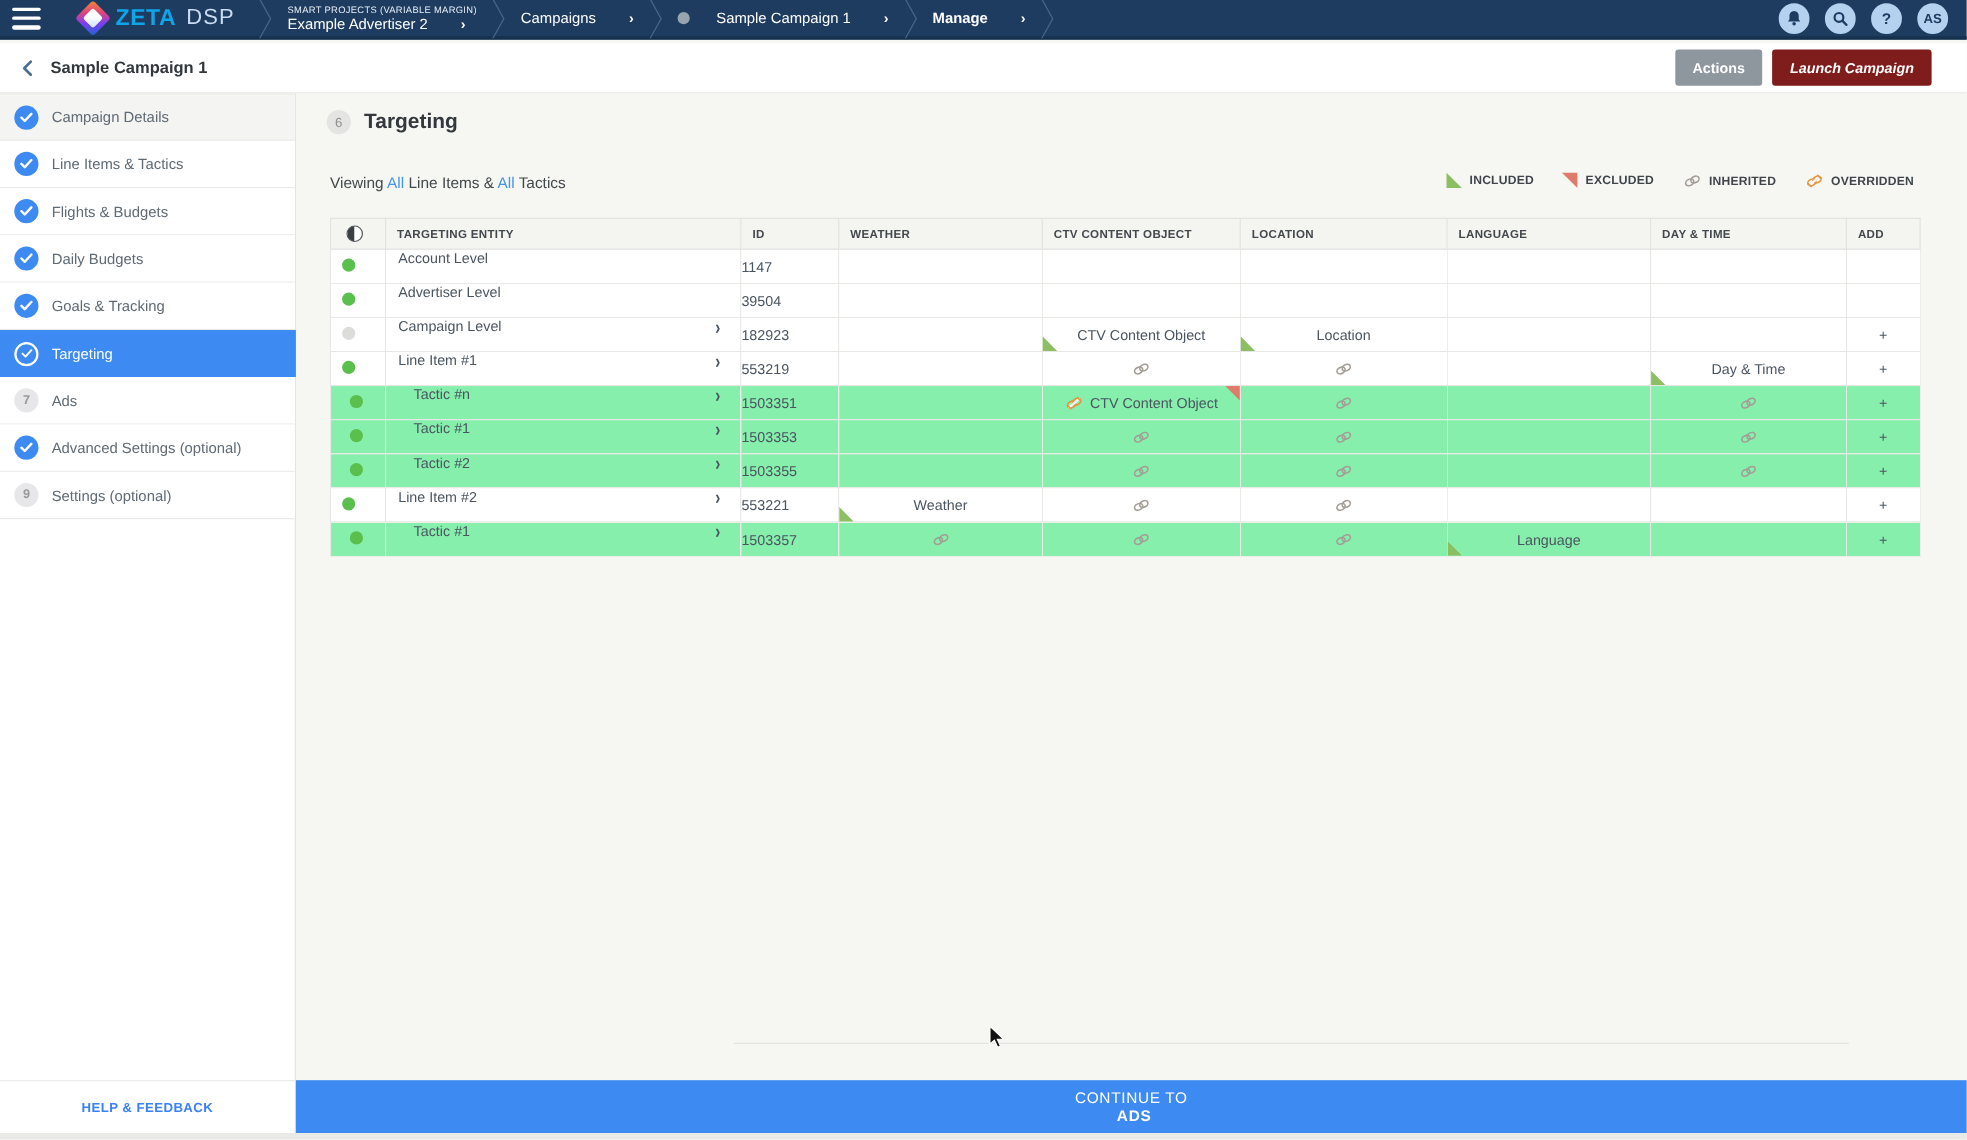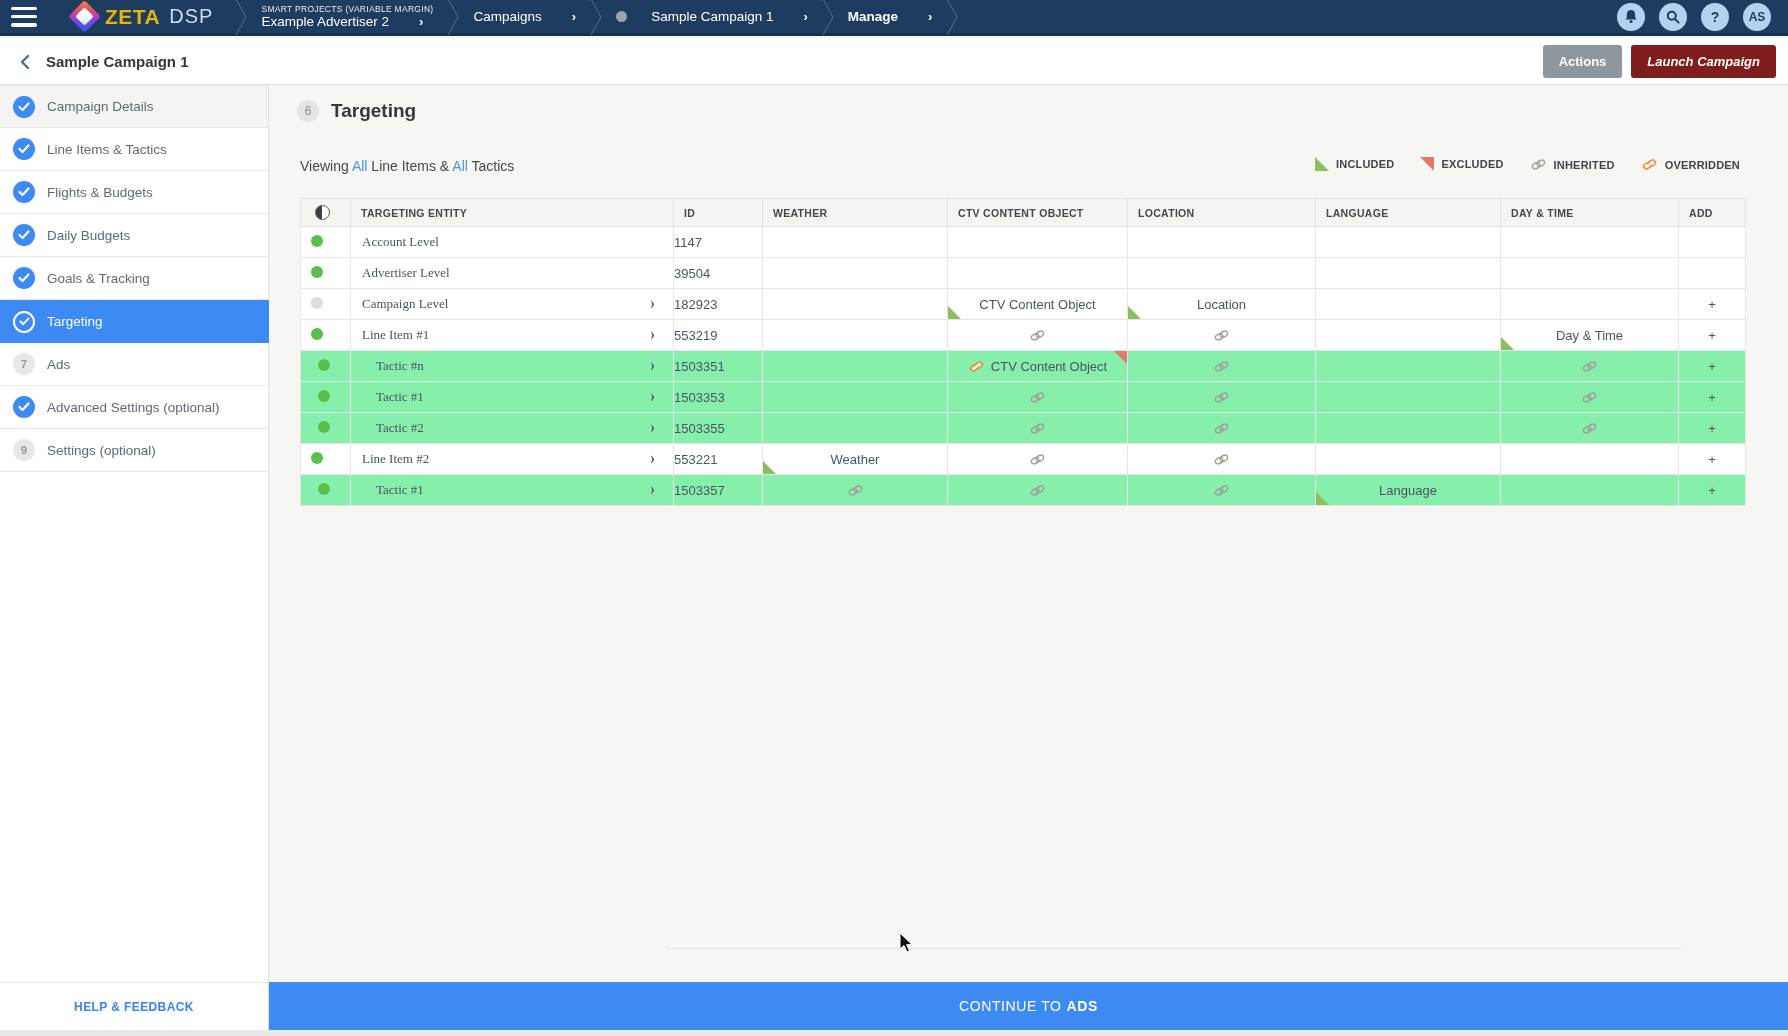--- a/index.html
+++ b/index.html
@@ -22,21 +22,21 @@
   .brand { display:flex; align-items:center; margin-left:36px; }
   .logo-diamond {
     width:23px; height:23px; transform:rotate(45deg);
     background:linear-gradient(135deg,#f08c2e 0%,#e0447c 35%,#7b3ff2 65%,#1f66d0 100%);
     position:relative; border-radius:3px; margin-right:9px;
   }
   .logo-diamond::after {
     content:""; position:absolute; left:5px; top:5px; width:13px; height:13px;
     background:linear-gradient(135deg,#ffffff 40%,#cfe2f7 100%); border-radius:2px;
   }
-  .brand-zeta { color:#eab308; font-size:21px; font-weight:bold; letter-spacing:.5px; }
+  .brand-zeta { color:#0ea5e9; font-size:21px; font-weight:bold; letter-spacing:.5px; }
   .brand-dsp { color:#c9dcf2; font-size:20px; font-weight:300; letter-spacing:1px; margin-left:9px; }
   .crumbs { display:flex; align-items:stretch; height:36px; margin-left:22px; }
   .crumb-div { width:12px; height:36px; flex:none; }
   .crumb { display:flex; flex-direction:column; justify-content:center; padding:0 14px; color:#fff; white-space:nowrap; cursor:pointer; }
   .crumb-sup { font-size:8.5px; letter-spacing:.3px; color:#e8eef6; }
   .crumb-main { font-size:13.5px; display:flex; align-items:center; gap:24px; }
   .crumb-main .chev { font-weight:bold; font-size:13px; margin-left:6px; }
   .crumb-dot { width:11px; height:11px; border-radius:50%; background:#98a4b0; display:inline-block; }
   .topbar-right { margin-left:auto; display:flex; align-items:center; gap:14px; padding-right:17px; }
   .circle-btn {
@@ -45,21 +45,21 @@
     color:#1e3c60; font-weight:bold; font-size:12px; cursor:pointer;
   }
   
   .page-header {
     position:absolute; left:0; top:39px; width:1788px; height:46px;
     background:#fff; border-bottom:1px solid #e3e3e1;
     display:flex; align-items:center;
   }
   .back-btn { margin-left:18px; cursor:pointer; display:flex; align-items:center; }
   .page-title { font-size:15px; font-weight:bold; color:#32373c; margin-left:14px; }
-  .header-btns { margin-left:auto; display:flex; gap:9px; margin-right:12px; }
+  .header-btns { margin-left:auto; display:flex; gap:9px; margin-right:32px; }
   .btn { border:none; border-radius:3px; font-family:inherit; font-size:13px; font-weight:bold; cursor:pointer; padding:9px 16px; }
   .btn-actions { background:#8e969e; color:#fff; }
   .btn-launch { background:#7f1d1d; color:#fdfefd;font-style:italic; }
   
   .sidebar {
     position:absolute; left:0; top:85px; width:269px; height:897px;
     background:#fff; border-right:1px solid #e0e0de;
   }
   .side-item {
     height:43px; display:flex; align-items:center; padding-left:13px;
@@ -95,40 +95,40 @@
     height:28px; background:#f4f4f1; border:1px solid #e2e2e0;
     font-size:10.5px; font-weight:bold; color:#43484d; letter-spacing:.3px;
     text-align:left; padding:0 0 0 10px; white-space:nowrap;
   }
   .ttable td { height:30px; border:1px solid #e6e6e4; font-size:13px; color:#4a5560; position:relative; padding:0; background:#fff; }
   tr.tactic td { background:#86efac; }
   .half-circle { width:15px; height:15px; border-radius:50%; border:1.5px solid #55595e; background:linear-gradient(90deg,#3a3f44 50%,#fff 50%); cursor:pointer; }
   .dot { width:12px; height:12px; border-radius:50%; display:inline-block; margin-left:10px; }
   .dot.green { background:#5bbf4e; } .dot.gray { background:#dcdcda; }
   tr.tactic .dot { margin-left:17px; }
-  .entity-cell { display:flex; align-items:center; height:30px; padding:0 18px 0 11px;font-family:Liberation Serif, serif; }
+  .entity-cell { display:flex; align-items:flex-start; height:30px; padding:0 18px 0 11px; }
   tr.tactic .entity-cell { padding-left:25px; }
   .entity-name { flex:1; }
   .row-chev { color:#4a5560; font-size:14px; font-weight:bold; cursor:pointer; transform:scaleY(1.3); }
   .idcell { padding-left:10px; }
   .centercell { display:flex; align-items:center; justify-content:center; height:30px; gap:6px; }
   .corner-inc { position:absolute; left:0; bottom:0; width:0; height:0; border-left:13px solid #8cbf62; border-top:13px solid transparent; }
   .corner-exc { position:absolute; right:0; top:0; width:0; height:0; border-right:13px solid #e07b6b; border-bottom:13px solid transparent; }
   .addcell { text-align:center; color:#65696e; font-size:17px; cursor:pointer; }
   
   .footer-help {
     position:absolute; left:0; top:982px; width:269px; height:48px; background:#fff;
     border-right:1px solid #e0e0de; border-top:1px solid #e6e6e4;
     display:flex; align-items:center; justify-content:center;
     font-size:12px; font-weight:bold; color:#3b82f6; letter-spacing:.4px; cursor:pointer;
   }
   .footer-continue {
     position:absolute; left:269px; top:982px; width:1519px; height:48px; background:#3d8af2;
     display:flex; align-items:center; justify-content:center;
-    color:#fff; font-size:14px; letter-spacing:.6px; cursor:pointer; border:none; font-family:inherit;
+    color:#fff; font-size:14px; letter-spacing:.6px; cursor:pointer; border:none; font-family:inherit;flex-direction:column;
   }
   .footer-continue b { margin-left:5px; }
   .bottom-strip { position:absolute; left:0; top:1030px; width:1788px; height:6px; background:#e9e9e7; }
   .faint-line { position:absolute; left:398px; top:863px; width:1014px; height:1px; background:#e3e3e1; }
   .cursor { position:absolute; left:899px; top:932px; pointer-events:none; }
 </style>
 </head>
 <body>
 
 <header class="topbar">

